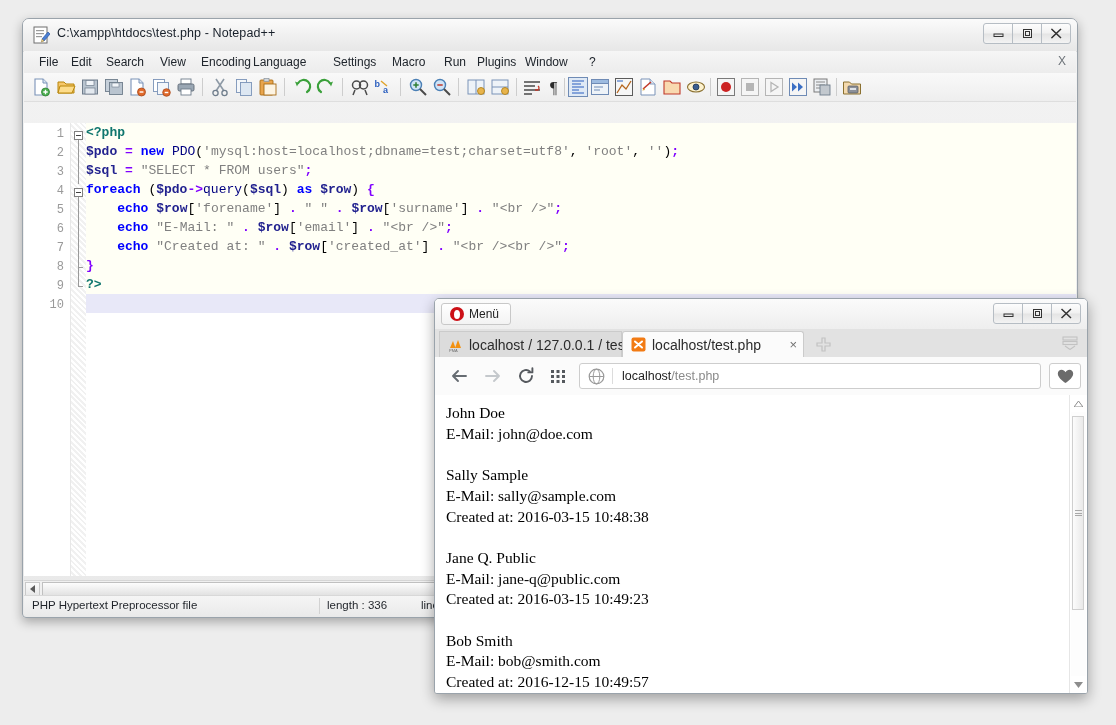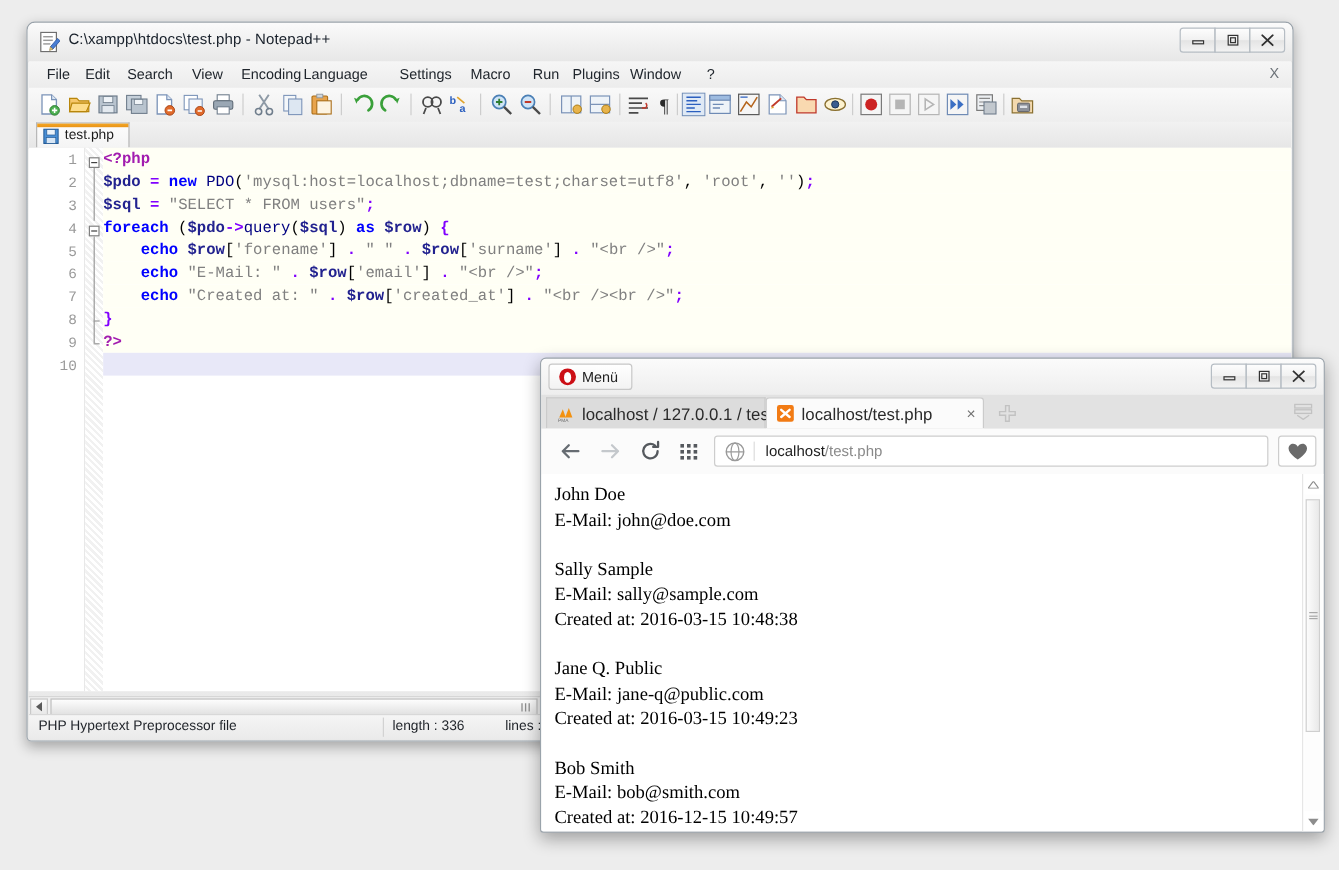--- a/index.html
+++ b/index.html
@@ -114,21 +114,21 @@
     position: absolute; left: 0; height: 19px; line-height: 19px;
     white-space: pre; font-family: "Liberation Mono", monospace;
     font-size: 13px; color: #404040;
   }
   .cl-bg { position: absolute; left: 0; width: 100%; height: 19px; }
   .bg-yellow { background: #fffff5; }
   .bg-current { background: #e8e8f8; }
   .kw   { color: #0000ff; font-weight: bold; }
   .var  { color: #22228f; font-weight: bold; }
   .str  { color: #808080; }
-  .tag  { color: #a21caf; font-weight: bold; }
+  .tag  { color: #0f766e; font-weight: bold; }
   .plain{ color: #000000; }
   .op   { color: #8000ff; font-weight: bold; }
   .fn   { color: #000080; }
 
   .foldbox {
     position: absolute; left: 50px; width: 9px; height: 9px;
     border: 1px solid #808080; background: #ffffff;
     box-sizing: border-box;
   }
   .foldbox::before {
@@ -171,21 +171,21 @@
   .sb-div { position: absolute; top: 2px; width: 1px; height: 16px; background: #d2d2d2; }
 
   
   #opera-window {
     position: absolute; left: 434px; top: 298px;
     width: 654px; height: 396px;
     background: #f2f2f2;
     border: 1px solid #9aa3ab;
     border-radius: 5px 5px 3px 3px;
     box-shadow: 0 5px 14px rgba(0,0,0,0.33);
-    box-sizing: border-box; overflow: hidden; margin-left: 16px;
+    box-sizing: border-box; overflow: hidden;
   }
   #opera-titlebar {
     position: absolute; left:0; top:0; width:100%; height: 30px;
     background: linear-gradient(to bottom,#fbfbfb,#eeeeee);
   }
   #opera-menu-btn {
     position: absolute; left: 6px; top: 4px; height: 22px;
     padding: 0 11px 0 8px;
     background: linear-gradient(to bottom,#ffffff,#f3f3f3);
     border: 1px solid #c8c8c8; border-radius: 3px;
@@ -517,31 +517,20 @@
       </svg>
       <div class="tbsep" style="left:812px"></div>
 
       <svg class="tbicon" style="left:818px" viewBox="0 0 20 20">
         <path d="M1.5 5h6l2 2h9v10h-17z" fill="#f3d9ae" stroke="#8a7030" stroke-width="1"></path>
         <rect x="6" y="9" width="10" height="7" rx="1" fill="#8c9099" stroke="#5b5f66" stroke-width="0.8"></rect>
         <rect x="8" y="11" width="6" height="2" fill="#dfe3e8"></rect>
       </svg>
     </div>
 
-    <div id="npp-tabbar">
-      <div id="npp-doctab">
-        <div id="npp-doctab-accent"></div>
-        <svg class="floppy" viewBox="0 0 13 13">
-          <rect x="0.5" y="0.5" width="12" height="12" fill="#4a8fd6" stroke="#245b96" stroke-width="1"></rect>
-          <rect x="3" y="1" width="7" height="4.5" fill="#ecf3fa" stroke="#245b96" stroke-width="0.6"></rect>
-          <rect x="2.5" y="7.5" width="8" height="5" fill="#d7e6f5" stroke="#245b96" stroke-width="0.6"></rect>
-        </svg>
-        <div id="npp-doctab-label">test.php</div>
-      </div>
-    </div>
 
     <div id="npp-editor">
       <div id="gutter">
         <div class="lineno" style="top:4px">1</div>
         <div class="lineno" style="top:23px">2</div>
         <div class="lineno" style="top:42px">3</div>
         <div class="lineno" style="top:61px">4</div>
         <div class="lineno" style="top:80px">5</div>
         <div class="lineno" style="top:99px">6</div>
         <div class="lineno" style="top:118px">7</div>

